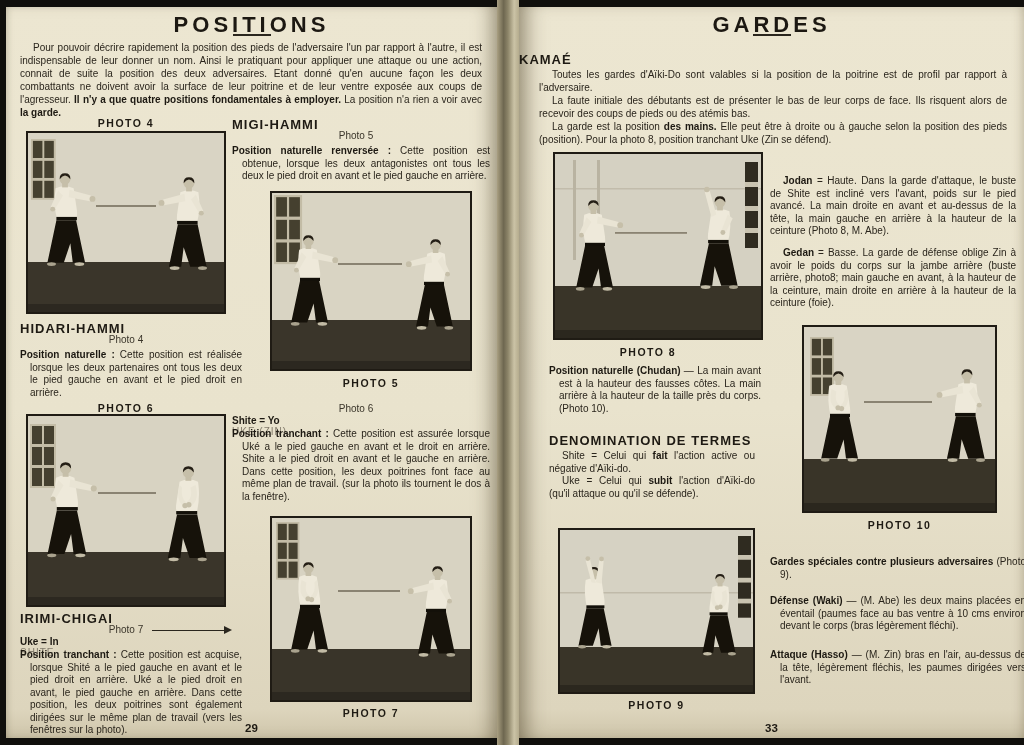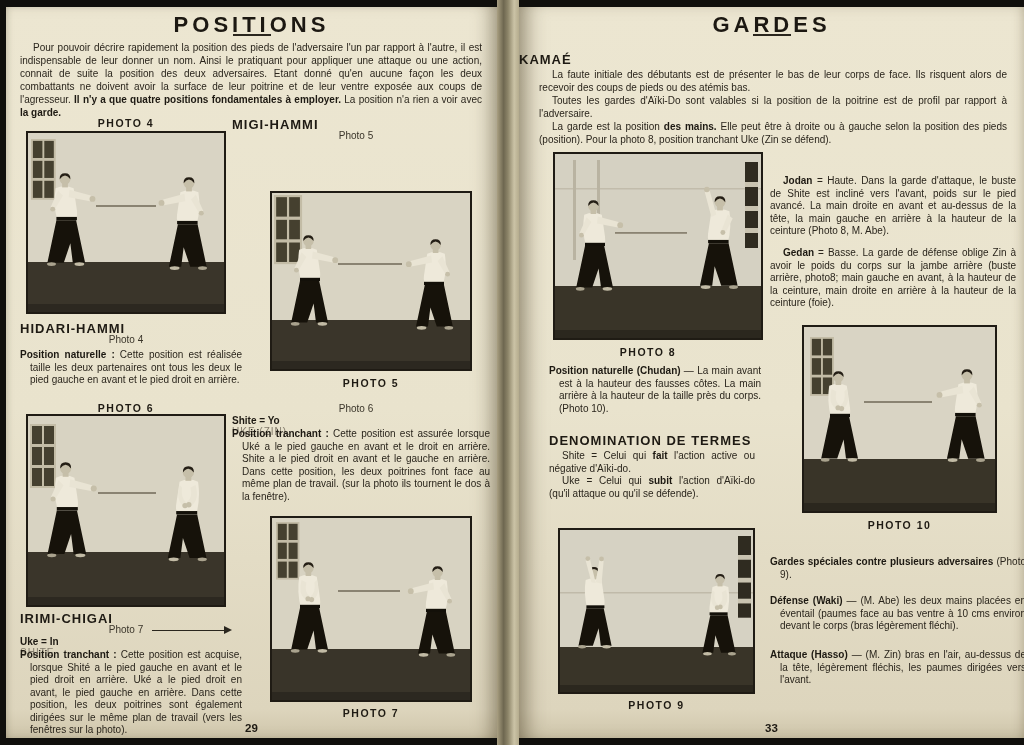--- a/index.html
+++ b/index.html
@@ -172,21 +172,21 @@
           </g>
         <g transform="translate(186,42) scale(-0.82,0.82)">
             <use href="#fig-base"></use>
             <use href="#arms-reach"></use>
           </g>
       </svg>
     </div>
 
     <div class="pos subhead" data-name="hidari-name">HIDARI-HAMMI</div>
     <div class="pos subcap" data-name="hidari-sub">Photo 4</div>
-    <p class="pos body-text tight hang" data-name="hidari-para"><span class="lead" data-name="hidari-lead">Position naturelle :</span><span data-name="hidari-text"> Cette position est réalisée taille les deux partenaires ont tous les deux le pied gauche en avant et le pied droit en arrière.</span></p>
+    <p class="pos body-text tight hang" data-name="hidari-para"><span class="lead" data-name="hidari-lead">Position naturelle :</span><span data-name="hidari-text"> Cette position est réalisée lorsque les deux partenaires ont tous les deux le pied gauche en avant et le pied droit en arrière.</span></p>
 
     <div class="pos caption" data-name="p6-cap">PHOTO 6</div>
 
     <div class="pos photo" data-name="photo-6">
       <svg viewBox="0 0 196 189" preserveAspectRatio="none">
         <rect x="0" y="0" width="196" height="136" fill="#d8d3c2"></rect>
         <use href="#window-dark" transform="translate(2,8)"></use>
         <rect x="0" y="136" width="196" height="53" fill="#3a352a"></rect>
         <rect x="0" y="181" width="196" height="8" fill="#2c2820"></rect>
         <rect x="70" y="76" width="58" height="2" fill="#8a8372"></rect>
@@ -207,20 +207,21 @@
       <span class="arrow" data-name="arrow-icon"></span>
     </div>
     <div class="pos roles" data-name="irimi-roles-row">
       <span class="lead" data-name="uke-in-label">Uke = In</span>
       <span class="muted" data-name="shite-label">SHITE</span>
     </div>
     <p class="pos body-text tight hang" data-name="irimi-para"><span class="lead" data-name="irimi-lead">Position tranchant :</span><span data-name="irimi-text"> Cette position est acquise, lorsque Shité a le pied gauche en avant et le pied droit en arrière. Uké a le pied droit en avant, le pied gauche en arrière. Dans cette position, les deux poitrines sont également dirigées sur le même plan de travail (vers les fenêtres sur la photo).</span></p>
 
     <div class="pos subhead" data-name="migi-name">MIGI-HAMMI</div>
     <div class="pos subcap" data-name="migi-sub">Photo 5</div>
+    <p class="pos body-text tight hang" data-name="migi-para"><span class="lead" data-name="migi-lead">Position naturelle renversée :</span><span data-name="migi-text"> Cette position est obtenue, lorsque les deux antagonistes ont tous les deux le pied droit en avant et le pied gauche en arrière.</span></p>
 
     <div class="pos photo" data-name="photo-5">
       <svg viewBox="0 0 198 176" preserveAspectRatio="none">
         <rect x="0" y="0" width="198" height="127" fill="#d9d4c3"></rect>
         <use href="#window-dark" transform="translate(2,2) scale(1.08)"></use>
         <rect x="0" y="127" width="198" height="49" fill="#3a352a"></rect>
         <rect x="0" y="168" width="198" height="8" fill="#2c2820"></rect>
         <rect x="66" y="70" width="64" height="2" fill="#8a8372"></rect>
         <g transform="translate(12,40) scale(0.8)">
             <use href="#fig-base"></use>
@@ -262,22 +263,22 @@
 
     <div class="pos pagenum" data-name="lp-page-number">29</div>
   </div>
 
   <div class="page right" data-name="right-page">
     <div class="pos h-title" data-name="rp-title">GARDES</div>
     <div class="pos rule" data-name="rp-rule"></div>
     <div class="pos subhead" data-name="kamae-heading">KAMAÉ</div>
 
     <div class="pos body-text" data-name="rp-intro">
+      <p class="ind" data-name="rp-intro-p1">Toutes les gardes d'Aïki-Do sont valables si la position de la poitrine est de profil par rapport à l'adversaire.</p>
       <p class="ind" data-name="rp-intro-p2">La faute initiale des débutants est de présenter le bas de leur corps de face. Ils risquent alors de recevoir des coups de pieds ou des atémis bas.</p>
-      <p class="ind" data-name="rp-intro-p1">Toutes les gardes d'Aïki-Do sont valables si la position de la poitrine est de profil par rapport à l'adversaire.</p>
       <p class="ind" data-name="rp-intro-p3"><span data-name="rp-intro-p3-pre">La garde est la position </span><span class="lead" data-name="rp-intro-p3-bold">des mains.</span><span data-name="rp-intro-p3-post"> Elle peut être à droite ou à gauche selon la position des pieds (position). Pour la photo 8, position tranchant Uke (Zin se défend).</span></p>
     </div>
 
     <div class="pos photo" data-name="photo-8">
       <svg viewBox="0 0 206 184" preserveAspectRatio="none">
         <rect x="0" y="0" width="206" height="132" fill="#d5d1c2"></rect>
         <rect x="0" y="34" width="206" height="1.5" fill="#c2bcab"></rect>
         <rect x="18" y="6" width="3" height="100" fill="#b9b3a1"></rect>
         <rect x="42" y="6" width="3" height="100" fill="#b9b3a1"></rect>
         <use href="#shutters" transform="translate(190,8)"></use>

